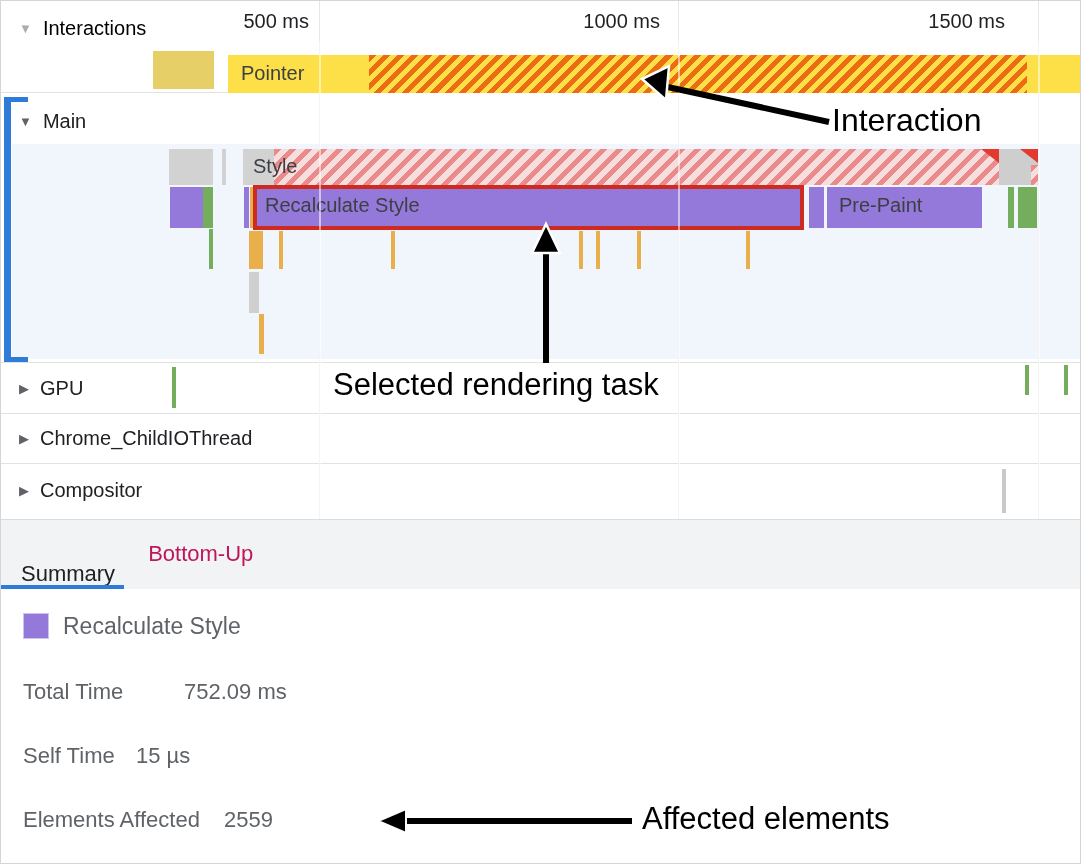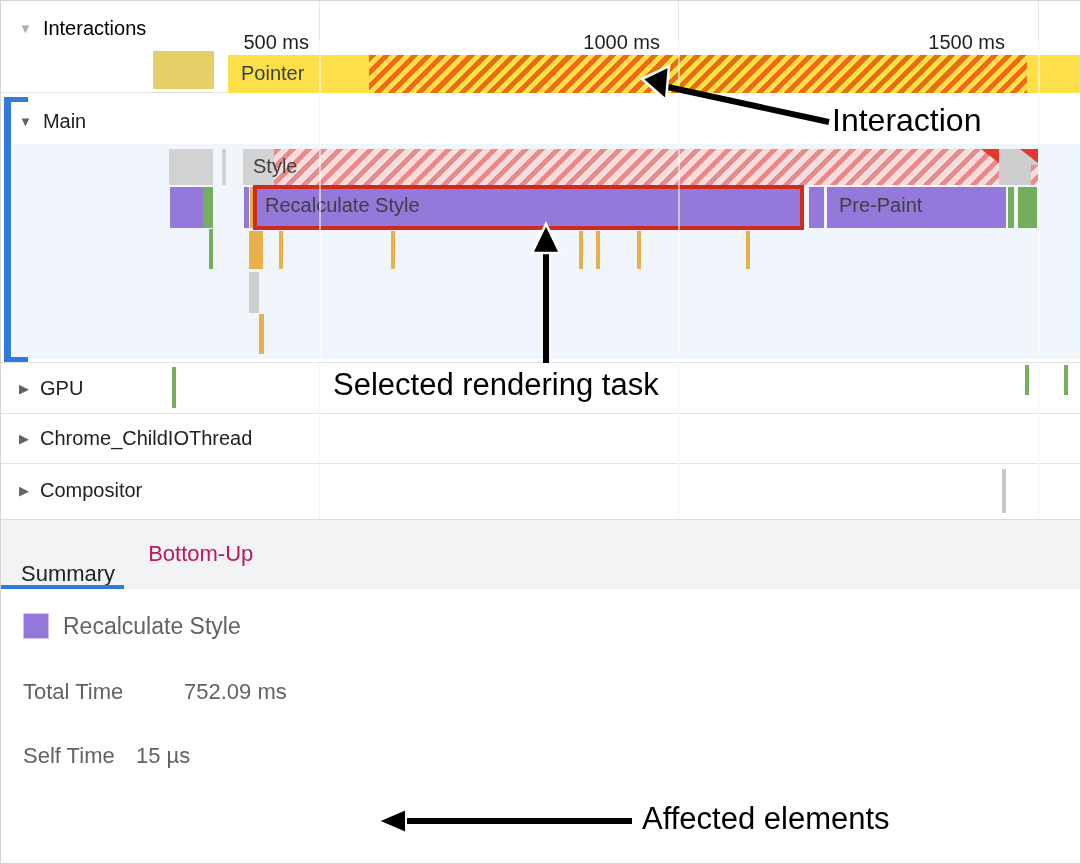--- a/index.html
+++ b/index.html
@@ -7,21 +7,21 @@
     position:relative;width:1081px;height:864px;
     font-family:"Liberation Sans",sans-serif;
     border:1px solid #d5d5d5;box-sizing:border-box;
     overflow:hidden;background:#fff;
   }
   
   #timeline{position:absolute;left:0;top:0;width:1081px;height:518px;}
   .gridline{position:absolute;top:0;width:1px;height:518px;background:#e6e6e6;z-index:1;}
   .gridline-over{position:absolute;top:40px;width:2px;height:478px;background:rgba(255,255,255,.55);z-index:6;}
   .hdiv{position:absolute;left:0;width:1081px;height:1px;background:#e2e2e2;z-index:1;}
-  .ruler-label{position:absolute;top:9px;width:110px;text-align:right;font-size:20px;color:#1f2023;z-index:2;margin-top:21px;}
+  .ruler-label{position:absolute;top:9px;width:110px;text-align:right;font-size:20px;color:#1f2023;z-index:2;}
   .track-label{position:absolute;font-size:20px;color:#202124;z-index:4;display:flex;align-items:center;gap:11px;}
   .tri{font-size:13px;color:#5f6368;}
   .main-bg{position:absolute;left:11px;top:143px;width:1069px;height:215px;background:#f1f5fc;z-index:0;}
   .bracket{position:absolute;background:#2e7bd8;z-index:5;}
   .bar{position:absolute;z-index:3;box-sizing:border-box;}
   .bar-label{font-size:20px;color:#3c4043;position:relative;z-index:3;white-space:nowrap;}
   .stripes-orange{position:absolute;top:0;height:100%;
     background:repeating-linear-gradient(135deg,#ec6c14 0px,#ec6c14 5px,rgba(0,0,0,0) 5px,rgba(0,0,0,0) 10px);}
   .stripes-red{position:absolute;top:0;height:100%;
     background:repeating-linear-gradient(135deg,#ea8a8a 0px,#ea8a8a 5px,#f7dede 5px,#f7dede 11px);}
@@ -95,21 +95,21 @@
     </div>
 
     <div class="bar" style="left:169px;top:186px;width:33px;height:41px;background:#9579da"></div>
     <div class="bar" style="left:202px;top:186px;width:10px;height:41px;background:#74ad5c"></div>
     <div class="bar" style="left:243px;top:186px;width:5px;height:41px;background:#9579da"></div>
     <div class="bar" style="left:249px;top:186px;width:7px;height:41px;background:#e9af4b"></div>
     <div class="bar" style="left:252px;top:184px;width:551px;height:45px;background:#9579da;border:4px solid #cd2a21;z-index:5">
       <span class="bar-label" style="position:absolute;left:8px;top:5px">Recalculate Style</span>
     </div>
     <div class="bar" style="left:808px;top:186px;width:15px;height:41px;background:#9579da"></div>
-    <div class="bar" style="left:826px;top:186px;width:179px;height:41px;background:#9579da">
+    <div class="bar" style="left:826px;top:186px;width:155px;height:41px;background:#9579da">
       <span class="bar-label" style="position:absolute;left:12px;top:7px">Pre-Paint</span>
     </div>
     <div class="bar" style="left:1007px;top:186px;width:6px;height:41px;background:#74ad5c"></div>
     <div class="bar" style="left:1017px;top:186px;width:19px;height:41px;background:#74ad5c"></div>
 
     <div class="bar" style="left:208px;top:228px;width:4px;height:40px;background:#74ad5c"></div>
     <div class="bar" style="left:248px;top:230px;width:14px;height:38px;background:#e9af4b"></div>
     <div class="bar" style="left:278px;top:230px;width:4px;height:38px;background:#e9af4b"></div>
     <div class="bar" style="left:390px;top:230px;width:4px;height:38px;background:#e9af4b"></div>
     <div class="bar" style="left:578px;top:230px;width:4px;height:38px;background:#e9af4b"></div>
@@ -175,20 +175,24 @@
     <div id="summary-title">Recalculate Style</div>
 
     <div class="sum-row" style="top:90px">
       <span>Total Time</span>
       <span class="val" style="left:161px">752.09 ms</span>
     </div>
     <div class="sum-row" style="top:154px">
       <span>Self Time</span>
       <span class="val" style="left:113px">15 µs</span>
     </div>
+    <div class="sum-row" style="top:218px">
+      <span>Elements Affected</span>
+      <span class="val" style="left:201px">2559</span>
+    </div>
 
     <div class="annotation" style="left:641px;top:212px;font-size:31px">Affected elements</div>
 
     <svg class="arrow-svg" style="left:375px;top:218px;width:256px;height:28px" viewBox="0 0 256 28">
       <line x1="24" y1="14" x2="256" y2="14" stroke="#000" stroke-width="6"></line>
       <polygon points="2,14 30,2 30,26" fill="#000" stroke="#fff" stroke-width="2"></polygon>
     </svg>
   </div>
 
 </div>

